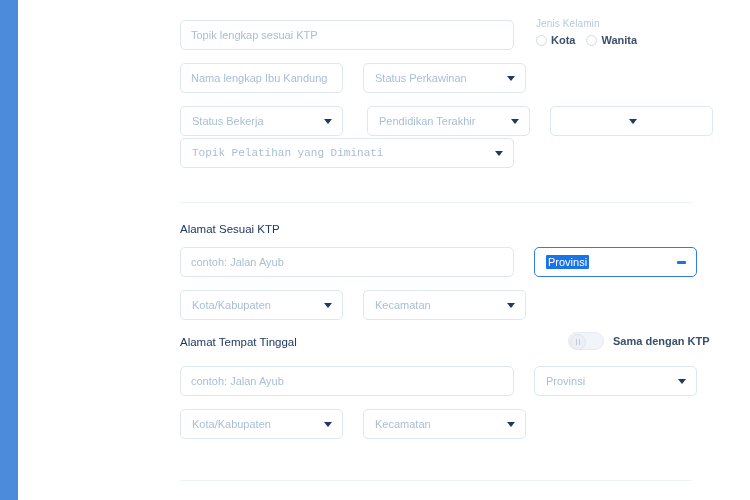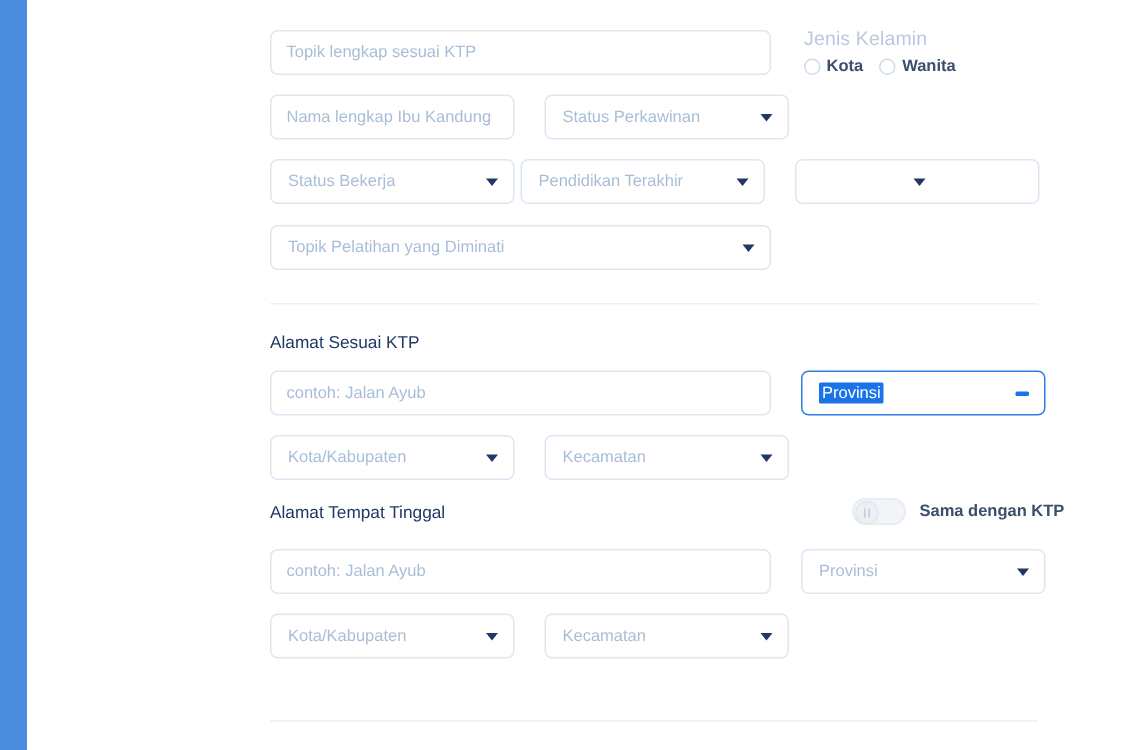--- a/index.html
+++ b/index.html
@@ -68,21 +68,21 @@
   .dash {
     width: 9px; height: 3px;
     background: #1a73e8;
     border-radius: 1px;
     flex: 0 0 auto;
   }
 
   
   .gender { position: absolute; left: 356px; top: 18px; }
   .gender-label {
-    font-size: 13px;
+    font-size: 10px;
     color: #b9c9dd;
     letter-spacing: .1px;
     margin-bottom: 5px;
   }
   .radios { display: flex; align-items: center; gap: 11px; }
   .radio-opt { display: flex; align-items: center; gap: 4px; }
   .radio {
     width: 11px; height: 11px;
     border: 1.5px solid #cfdcea;
     border-radius: 50%;
@@ -176,30 +176,30 @@
         <span class="ph">Status Perkawinan</span>
         <span class="caret"></span>
       </div>
     </div>
 
     <div class="row" style="left:0; top:106px;">
       <div class="field narrow sel">
         <span class="ph">Status Bekerja</span>
         <span class="caret"></span>
       </div>
-      <div class="field narrow sel" style="margin-left:4px;">
+      <div class="field narrow sel" style="margin-left:24px;">
         <span class="ph">Pendidikan Terakhir</span>
         <span class="caret"></span>
       </div>
       <div class="field narrow" style="margin-left:20px; justify-content:center;">
         <span class="caret tight"></span>
       </div>
     </div>
 
-    <div class="row" style="left:0; top:150px;">
+    <div class="row" style="left:0; top:138px;font-family:Liberation Mono, monospace;">
       <div class="field wide sel">
         <span class="ph">Topik Pelatihan yang Diminati</span>
         <span class="caret"></span>
       </div>
     </div>
 
     <div class="divider" style="top:202px;"></div>
 
     <div class="section-title" style="left:0; top:223px;">Alamat Sesuai KTP</div>
 

